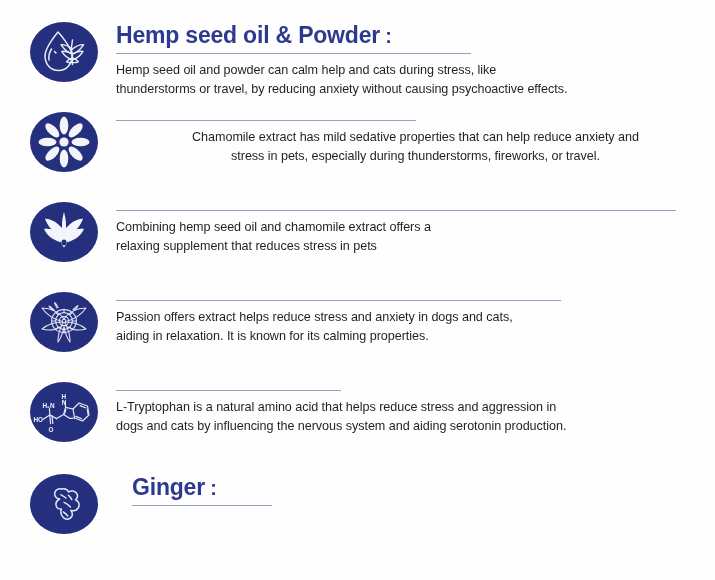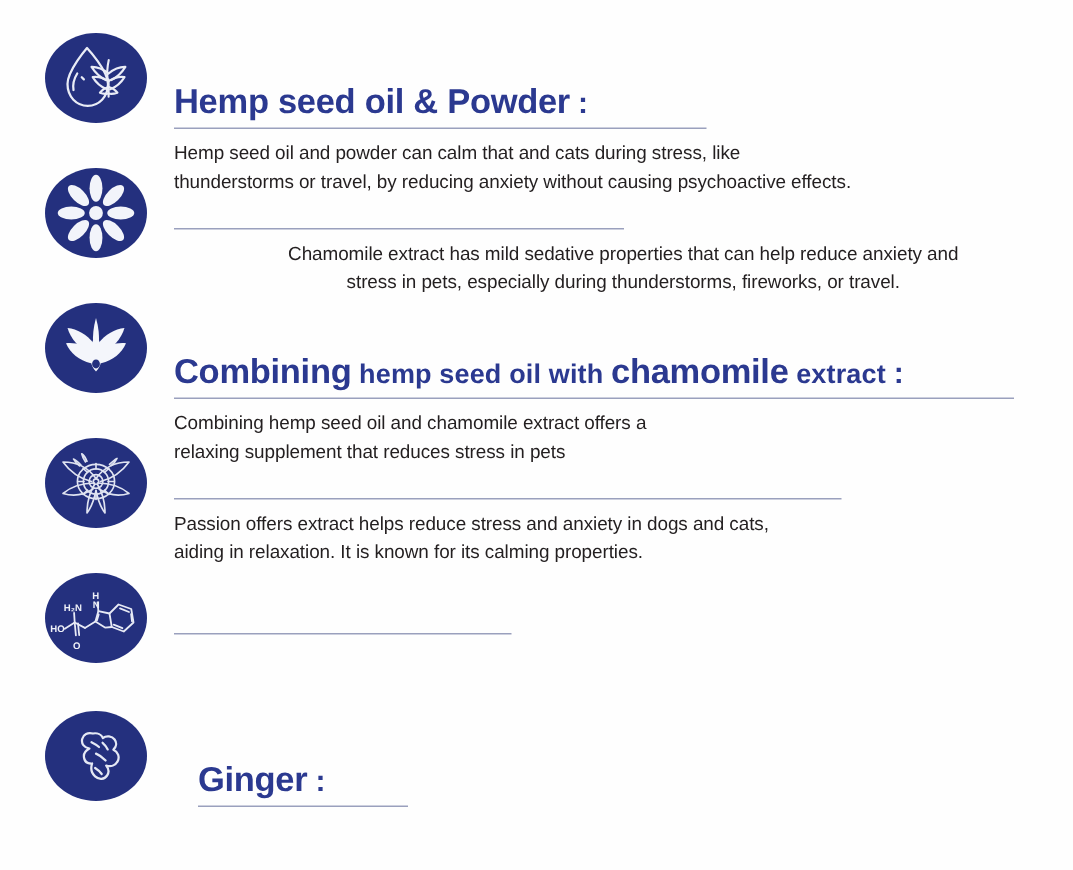--- a/index.html
+++ b/index.html
@@ -45,21 +45,20 @@
     justify-content: center;
   }
   .badge svg { display: block; }
 
   
   .content {
     flex: 1 1 auto;
     padding-left: 18px;
     padding-top: 2px;
     min-width: 0;
-    margin-top: 32px;
   }
 
   .heading {
     color: #2b3990;
     font-weight: bold;
     line-height: 1.02;
     white-space: nowrap;
     letter-spacing: -0.2px;
     font-size: 23px;
   }
@@ -112,21 +111,21 @@
         <path d="M36.6 27 C40.2 24.6 43.8 24 47 24.4 C44.6 28.4 41.4 31 37.4 32.6"></path>
         <path d="M36.4 31 C34.2 31.6 32 33 30.6 34.8 C33 35.6 35 35.8 36.4 35.4"></path>
         <path d="M36.5 31 C38.7 31.6 40.9 33 42.3 34.8 C39.9 35.6 37.9 35.8 36.5 35.4"></path>
         <path d="M36.4 26 L36.4 37.5"></path>
       </g>
     </svg>
       </div>
       <div class="content">
         <div class="heading" style="color: rgb(43, 57, 144);"><span class="big">Hemp seed oil &amp; Powder</span><span class="colon"> :</span></div>
         <div class="rule" style="width: 355px; background: rgb(154, 160, 189);"></div>
-        <div class="body" style="color: rgb(35, 31, 32);">Hemp seed oil and powder can calm that and cats during stress, like
+        <div class="body" style="color: rgb(35, 31, 32);">Hemp seed oil and powder can calm help and cats during stress, like
 thunderstorms or travel, by reducing anxiety without causing psychoactive effects.</div>
       </div>
     </div>
     <div class="row" style="top: 112px;">
       <div class="badge" style="background: rgb(36, 48, 126);">
     <svg width="52" height="52" viewBox="0 0 52 52">
       <g fill="#f2f4fa">
         <g id="petalgroup">
           <ellipse cx="26" cy="9.5" rx="4.3" ry="9"></ellipse>
         </g>
@@ -155,21 +154,20 @@
         <path d="M25.6 20 C20.6 13.6 14.6 10.4 8 9.6 C10.4 17.2 15.6 23 23.4 26.4 Z"></path>
         <path d="M28.4 20 C33.4 13.6 39.4 10.4 46 9.6 C43.6 17.2 38.4 23 30.6 26.4 Z"></path>
         <path d="M25 25.4 C19.6 21 13.6 19.2 7 19.8 C10 26.6 15.6 31 23.6 33.2 Z"></path>
         <path d="M29 25.4 C34.4 21 40.4 19.2 47 19.8 C44 26.6 38.4 31 30.4 33.2 Z"></path>
         <path d="M26.6 14 C24.2 19 22.8 24.4 23.2 29.6 C23.4 33.6 25 36.6 27 38.6 C29 36.6 30.6 33.6 30.8 29.6 C31.2 24.4 29.8 19 27.4 14 Z"></path>
       </g>
       <ellipse cx="27" cy="33.6" rx="2.6" ry="3" fill="#24307e"></ellipse>
     </svg>
       </div>
       <div class="content">
-        <div class="heading" style="color: rgb(43, 57, 144);"><span class="big">Combining</span><span class="mid"> hemp seed oil with </span><span class="big">chamomile</span><span class="mid"> extract</span><span class="colon"> :</span></div>
         <div class="rule" style="width: 560px; background: rgb(154, 160, 189);"></div>
         <div class="body" style="color: rgb(35, 31, 32);">Combining hemp seed oil and chamomile extract offers a
 relaxing supplement that reduces stress in pets</div>
       </div>
     </div>
     <div class="row" style="top: 292px;">
       <div class="badge" style="background: rgb(36, 48, 126);">
     <svg width="58" height="50" viewBox="0 0 58 50">
       <g fill="none" stroke="#dfe3f1" stroke-width="1.1" stroke-linecap="round" stroke-linejoin="round">
         <path d="M29 22 C24 15 16 11 7 11 C12 18 18 22 26 24"></path>
@@ -230,20 +228,22 @@
         <text x="29.5" y="12.2">H</text>
         <text x="29.8" y="18.4">N</text>
         <text x="10.5" y="20.6">H₂N</text>
         <text x="1.5" y="34.6">HO</text>
         <text x="16.6" y="45.4">O</text>
       </g>
     </svg>
       </div>
       <div class="content">
         <div class="rule" style="width: 225px; background: rgb(154, 160, 189);"></div>
+        <div class="body" style="color: rgb(35, 31, 32);">L-Tryptophan is a natural amino acid that helps reduce stress and aggression in
+dogs and cats by influencing the nervous system and aiding serotonin production.</div>
       </div>
     </div>
     <div class="row" style="top: 474px; gap: 16px;">
       <div class="badge" style="background: rgb(36, 48, 126);">
     <svg width="52" height="48" viewBox="0 0 52 48">
       <g fill="none" stroke="#e4e8f4" stroke-width="1.5" stroke-linecap="round" stroke-linejoin="round">
         <path d="M24 9 C20.5 8 17.5 9.6 16.8 12.6 C16 16 18.4 18.6 21.6 19 C19 20.4 17.6 22.6 18 25 C18.4 27.8 20.6 29.2 23.4 29 C22.4 32 23 35.4 25.4 37.6 C28 40 31.6 39.6 33.4 37 C34.8 35 34.4 32.4 32.8 30.4 C36 31.4 39 30.2 40.4 27.6 C42 24.6 40.6 21.2 37.6 19.8 C39.6 18 40 15.2 38.4 13 C36.6 10.6 33 10.2 30.6 12 C29.6 9.8 27 8.4 24 9 Z"></path>
         <path d="M23 14.8 C24.6 15.6 26.4 16.6 28 18"></path>
         <path d="M26 22.4 C28.4 23.4 30.6 25 32.4 27"></path>
         <path d="M30.4 15.2 C31.8 16.4 33 18 33.8 19.6"></path>

